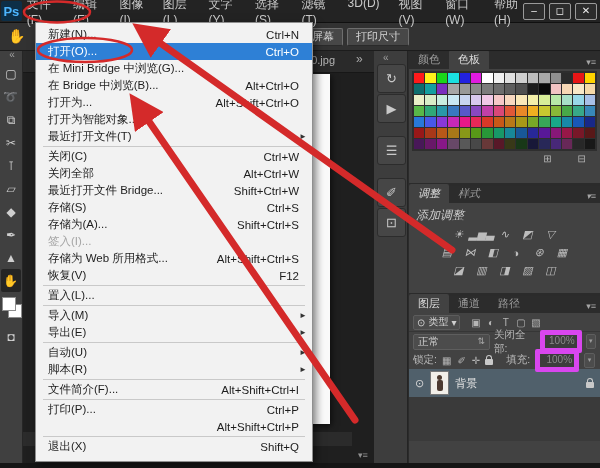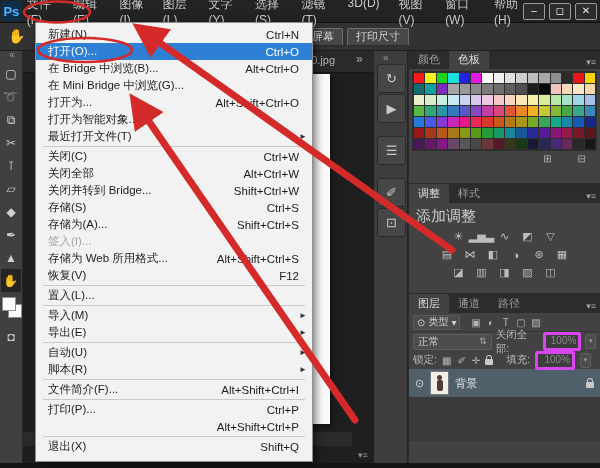--- a/index.html
+++ b/index.html
@@ -62,38 +62,38 @@
   .ptab{font-size:11px;color:#9b9b9b;padding:2px 9px 2px 9px;}
   .ptab.active{background:#424242;color:#dcdcdc;border-radius:2px 2px 0 0;}
   .pmenu{margin-left:auto;color:#a5a5a5;font-size:9px;padding:0 4px 2px 0;}
   
   #panel-swatches{top:2px;height:131px;}
   .swgrid{display:grid;grid-template-columns:repeat(16,1fr);gap:1px;background:#2e2e2e;
           padding:2px;margin:2px 3px 0 3px;}
   .sw{height:10px;}
   .pfoot{display:flex;justify-content:flex-end;gap:26px;padding:2px 14px 1px 0;color:#b3b3b3;font-size:10px;}
   
-  #panel-adjust{top:136px;height:107px;}
-  .adj-title{color:#cccccc;font-size:15px;padding:4px 0 2px 7px;}
+  #panel-adjust{top:136px;height:107px;font-style:italic;}
+  .adj-title{color:#cccccc;font-size:12px;padding:4px 0 2px 7px;}
   .adj-rows{display:flex;flex-direction:column;gap:1px;}
   .adj-row{display:flex;justify-content:center;gap:7px;}
   .adj-ic{width:16px;height:17px;color:#bdbdbd;font-size:11px;display:flex;align-items:center;justify-content:center;}
   
   #panel-layers{top:246px;height:167px;}
   .lrow{display:flex;align-items:center;font-size:11px;color:#c3c3c3;padding:0 4px;}
   .filter-row{height:18px;gap:3px;border-bottom:1px solid #363636;}
   .filter-dd{background:#4b4b4b;border:1px solid #5c5c5c;border-radius:2px;font-size:10px;color:#cfcfcf;
              padding:0 3px;display:flex;gap:3px;align-items:center;height:13px;}
   .f-ic{color:#b5b5b5;font-size:10px;width:13px;text-align:center;}
   .blend-row{height:19px;gap:4px;}
   .dd{background:#4c4c4c;border:1px solid #5e5e5e;border-radius:2px;height:14px;line-height:13px;
       font-size:10.5px;color:#d0d0d0;padding:0 4px;}
   .dd-mode{width:72px;display:flex;} .dd-mode .updn{margin-left:auto;font-size:9px;color:#a8a8a8;}
   .dim-lbl{font-size:10.5px;color:#b9b9b9;}
-  .val{background:#3d3d3d;border:3px solid #d946ef;color:#8a8a8a;width:30px;height:13px;
+  .val{background:#3d3d3d;border:5px solid #d946ef;color:#8a8a8a;width:30px;height:13px;
        font-size:10px;line-height:12px;text-align:right;padding:0 2px;border-radius:2px;}
   .mini-dd{width:9px;height:13px;background:#4c4c4c;border:1px solid #5e5e5e;color:#9c9c9c;font-size:7px;
            text-align:center;line-height:12px;border-radius:2px;}
   .lock-row{height:18px;gap:5px;}
   .l-ic{color:#b5b5b5;font-size:10px;}
   .padlock{display:inline-block;width:8px;height:6px;background:#c9c9c9;border-radius:1px;position:relative;margin-top:4px;}
   .padlock::before{content:"";position:absolute;top:-4px;left:1px;width:4px;height:4px;
                    border:1.4px solid #c9c9c9;border-bottom:none;border-radius:3px 3px 0 0;}
   .layer-list{height:72px;background:#3a3a3a;}
   .layer-row{display:flex;align-items:center;height:28px;background:#50606b;gap:6px;padding:0 6px;}
@@ -175,28 +175,28 @@
 <div class="abs file-menu" id="filemenu">
     <div class="mi">
       <span class="lbl">新建(N)...</span>
       <span class="sc">Ctrl+N</span>
     </div>
     <div class="mi hl">
       <span class="lbl">打开(O)...</span>
       <span class="sc">Ctrl+O</span>
     </div>
     <div class="mi">
+      <span class="lbl">在 Mini Bridge 中浏览(G)...</span>
+      <span class="sc"></span>
+    </div>
+    <div class="mi">
       <span class="lbl">在 Bridge 中浏览(B)...</span>
       <span class="sc">Alt+Ctrl+O</span>
     </div>
     <div class="mi">
-      <span class="lbl">在 Mini Bridge 中浏览(G)...</span>
-      <span class="sc"></span>
-    </div>
-    <div class="mi">
       <span class="lbl">打开为...</span>
       <span class="sc">Alt+Shift+Ctrl+O</span>
     </div>
     <div class="mi">
       <span class="lbl">打开为智能对象...</span>
       <span class="sc"></span>
     </div>
     <div class="mi">
       <span class="lbl">最近打开文件(T)</span>
       <span class="sc"></span>
@@ -205,21 +205,21 @@
     <div class="msep"></div>
     <div class="mi">
       <span class="lbl">关闭(C)</span>
       <span class="sc">Ctrl+W</span>
     </div>
     <div class="mi">
       <span class="lbl">关闭全部</span>
       <span class="sc">Alt+Ctrl+W</span>
     </div>
     <div class="mi">
-      <span class="lbl">关闭并转到 Bridge...</span>
+      <span class="lbl">最近打开文件 Bridge...</span>
       <span class="sc">Shift+Ctrl+W</span>
     </div>
     <div class="mi">
       <span class="lbl">存储(S)</span>
       <span class="sc">Ctrl+S</span>
     </div>
     <div class="mi">
       <span class="lbl">存储为(A)...</span>
       <span class="sc">Shift+Ctrl+S</span>
     </div>

